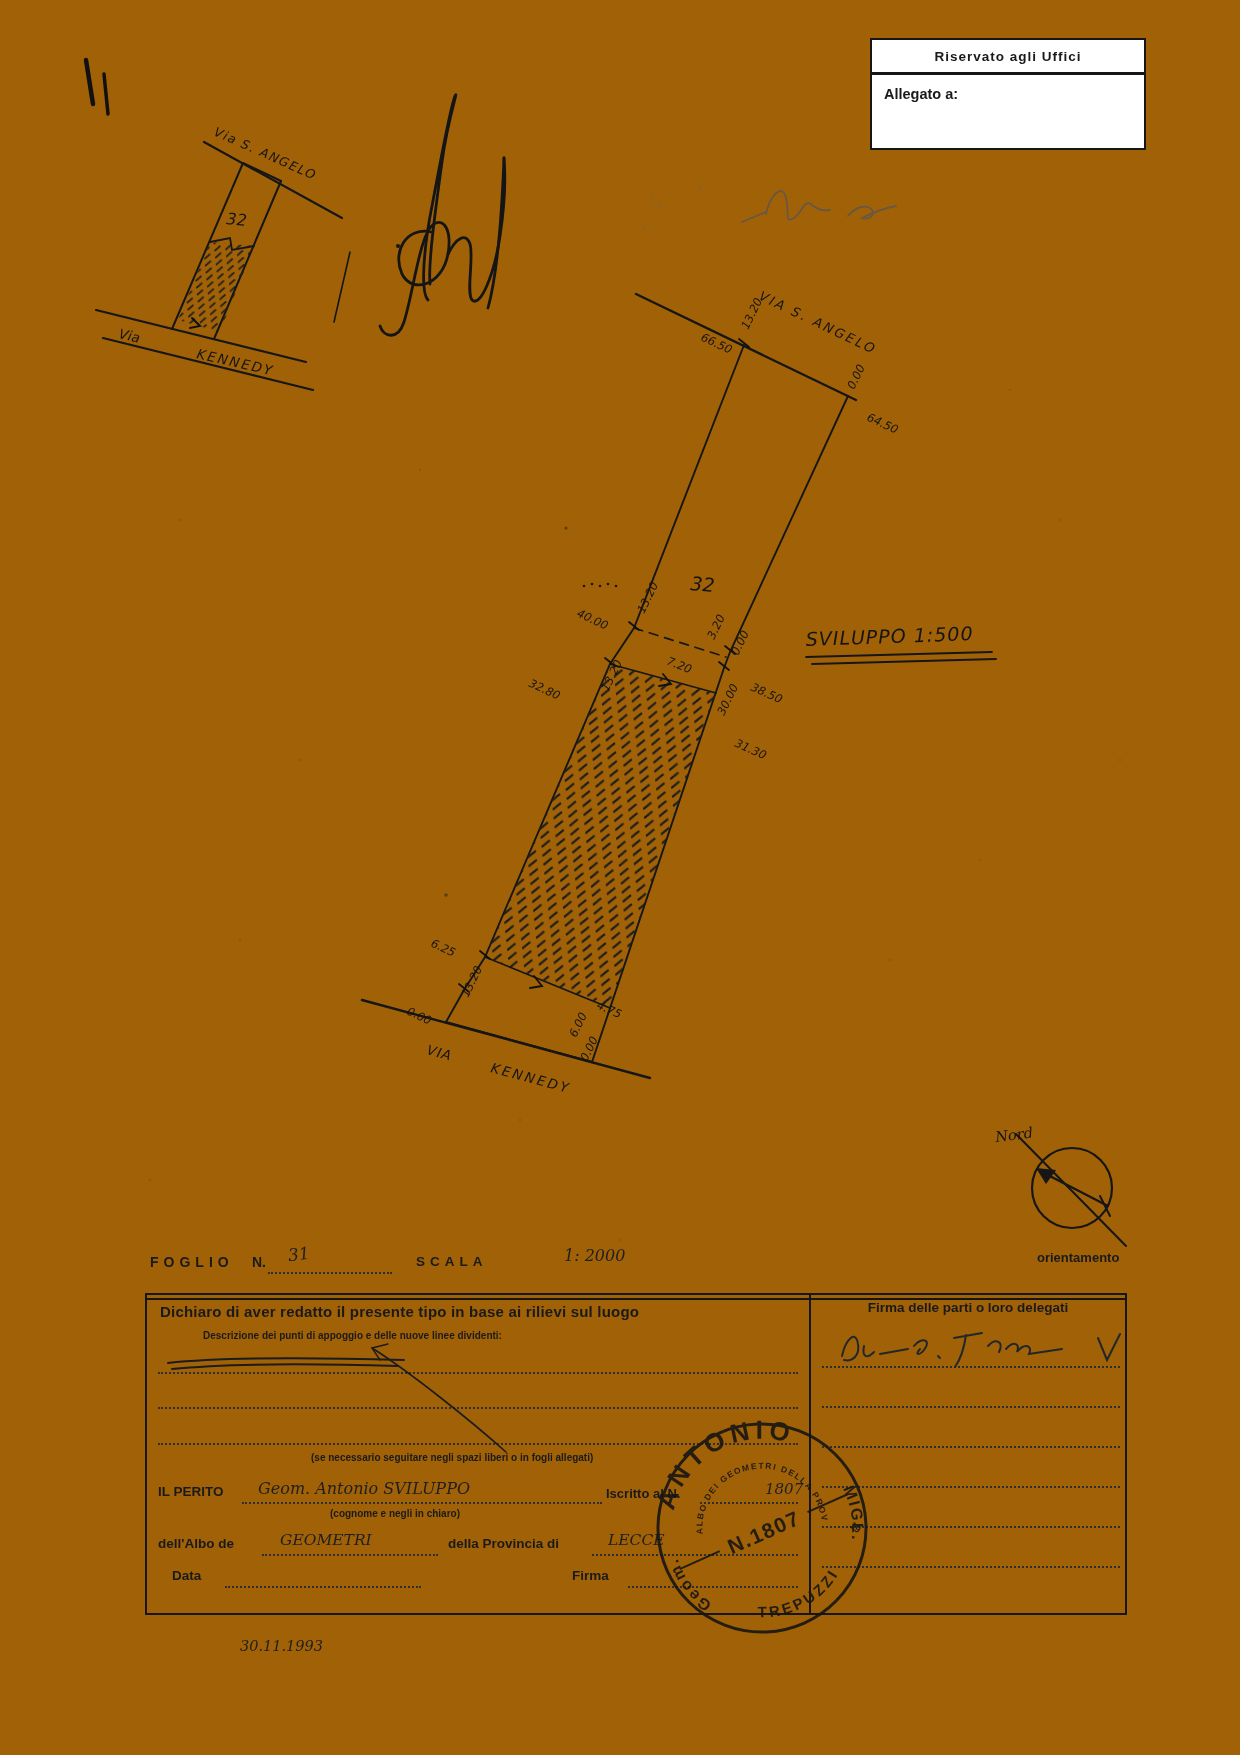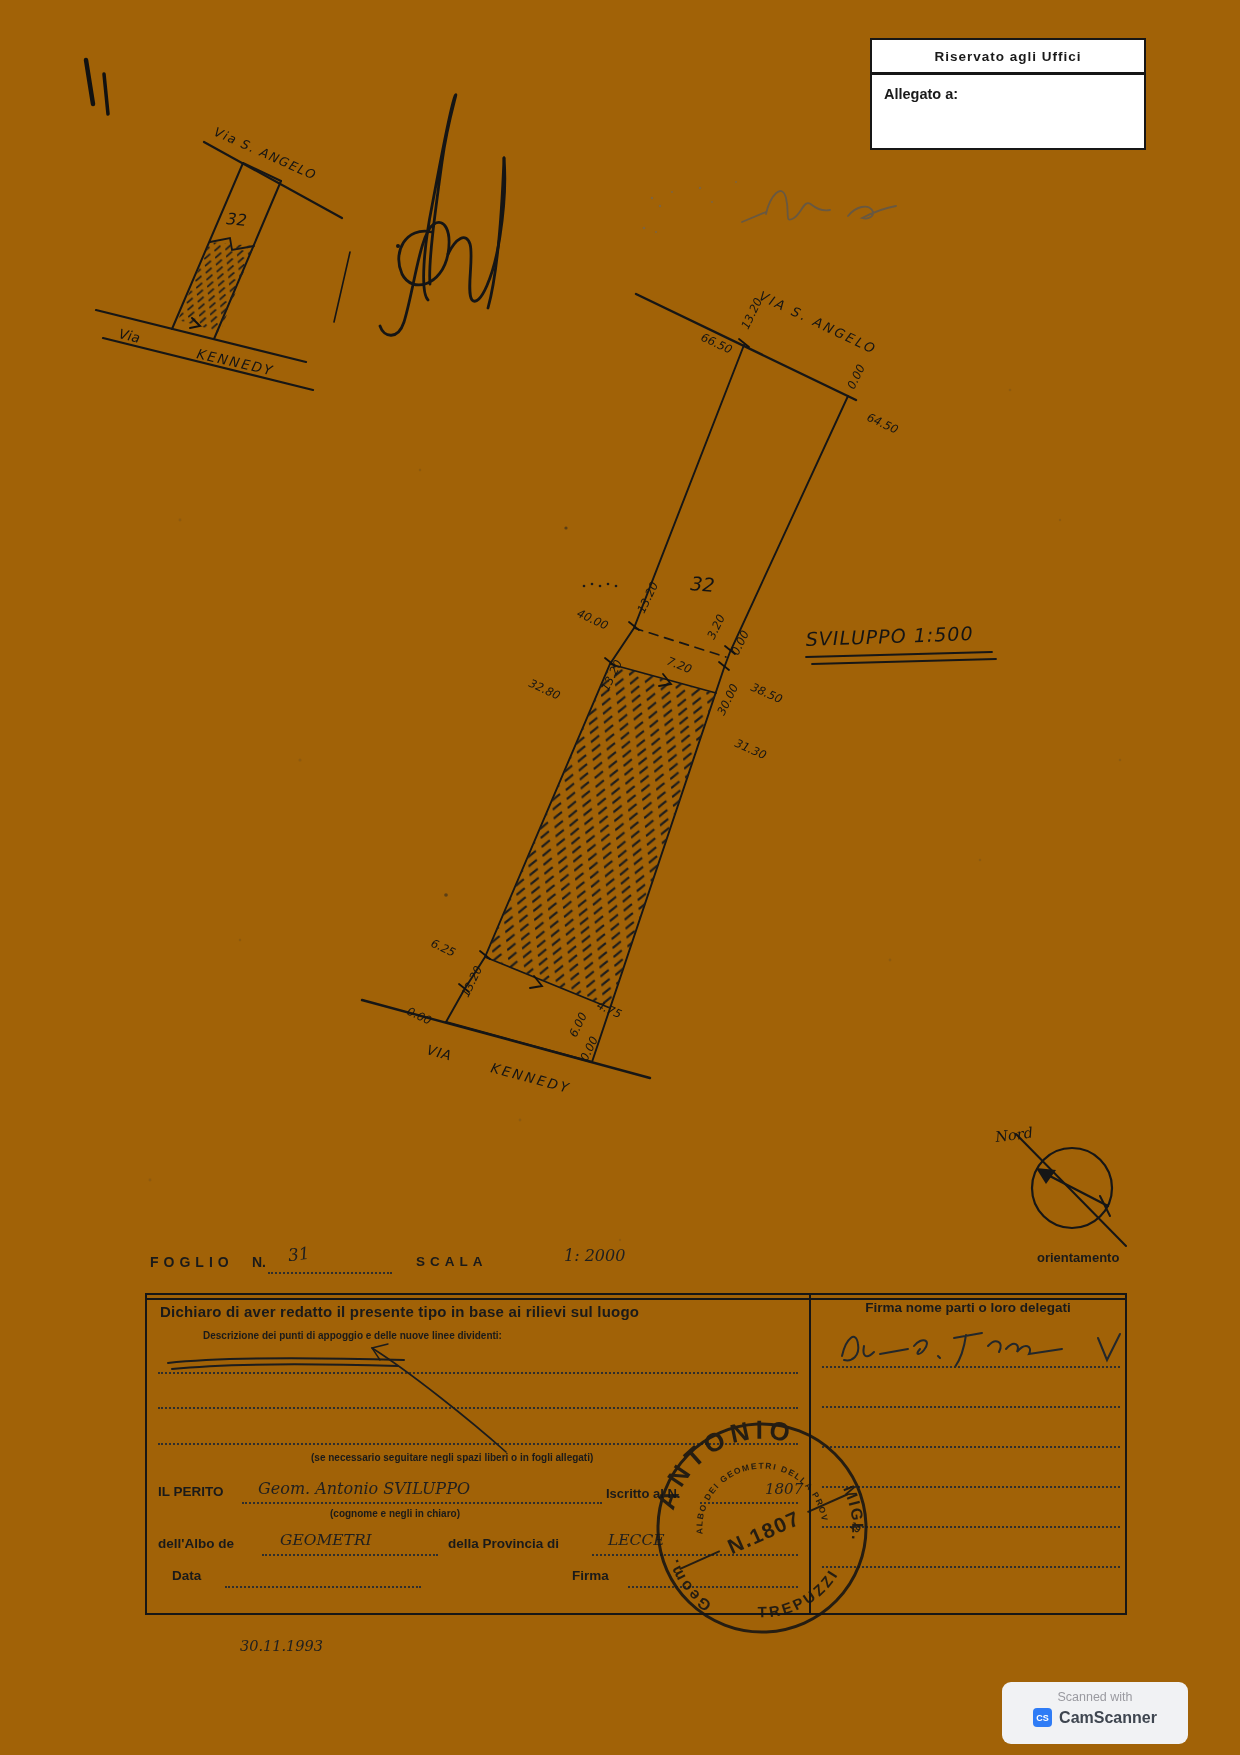--- a/index.html
+++ b/index.html
@@ -72,36 +72,29 @@
     <div class="abs dotline" style="left:592px;top:1554px;width:206px;"></div>
 
     <span class="abs print" style="left:172px;top:1568px;font-size:13.5px;">Data</span>
     <span class="abs hand" style="left:240px;top:1638px;font-size:14.5px;">30.11.1993</span>
     <div class="abs dotline" style="left:225px;top:1586px;width:196px;"></div>
     <span class="abs print" style="left:572px;top:1568px;font-size:13.5px;">Firma</span>
     <div class="abs dotline" style="left:628px;top:1586px;width:170px;"></div>
   </div>
 
   <div class="layer">
-    <div class="abs print" style="left:812px;top:1300px;width:312px;text-align:center;font-size:13.5px;">Firma nome parti o loro delegati</div>
+    <div class="abs print" style="left:812px;top:1300px;width:312px;text-align:center;font-size:13.5px;">Firma delle parti o loro delegati</div>
     <div class="abs dotline" style="left:822px;top:1366px;width:298px;"></div>
     <div class="abs dotline" style="left:822px;top:1406px;width:298px;"></div>
     <div class="abs dotline" style="left:822px;top:1446px;width:298px;"></div>
     <div class="abs dotline" style="left:822px;top:1486px;width:298px;"></div>
     <div class="abs dotline" style="left:822px;top:1526px;width:298px;"></div>
     <div class="abs dotline" style="left:822px;top:1566px;width:298px;"></div>
   </div>
 
-  <div class="abs badge layer" style="left:1002px;top:1682px;width:186px;height:62px;">
-    <div class="l1">Scanned with</div>
-    <div class="l2">
-      <span class="logo" style="background:#2f7cf6;">CS</span>
-      <span class="nm">CamScanner</span>
-    </div>
-  </div>
 
   <svg class="art" width="1240" height="1755" viewBox="0 0 1240 1755">
     <defs>
       <pattern id="hatchA" width="15" height="9" patternUnits="userSpaceOnUse" patternTransform="rotate(-6)">
         <line x1="0" y1="8" x2="9" y2="2.2" stroke="#1c1c1c" stroke-width="2.2"></line>
       </pattern>
       <pattern id="hatchB" width="11" height="7" patternUnits="userSpaceOnUse" patternTransform="rotate(-6)">
         <line x1="0" y1="6" x2="6.5" y2="1.5" stroke="#1c1c1c" stroke-width="1.6"></line>
       </pattern>
       <path id="stArc" d="M -74,52 A 90,90 0 1 1 74,52" fill="none"></path>

